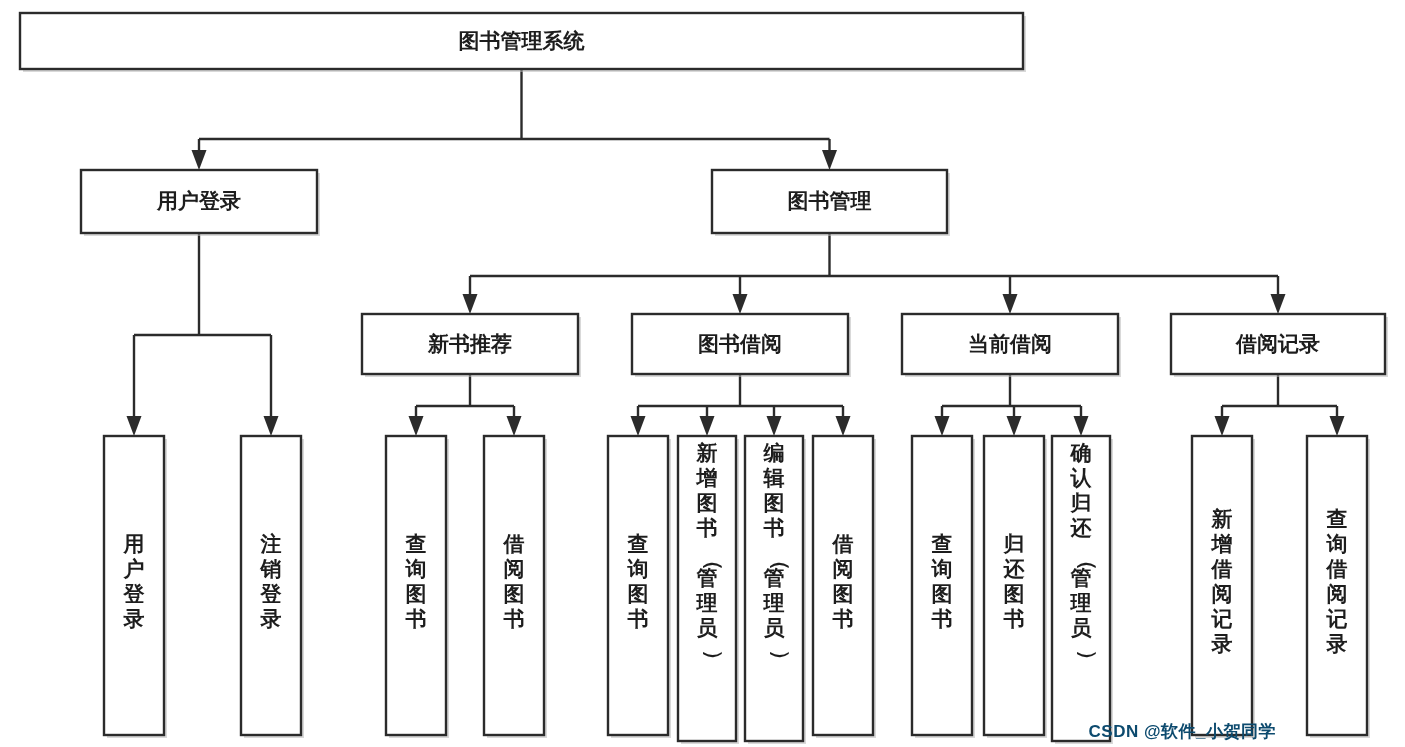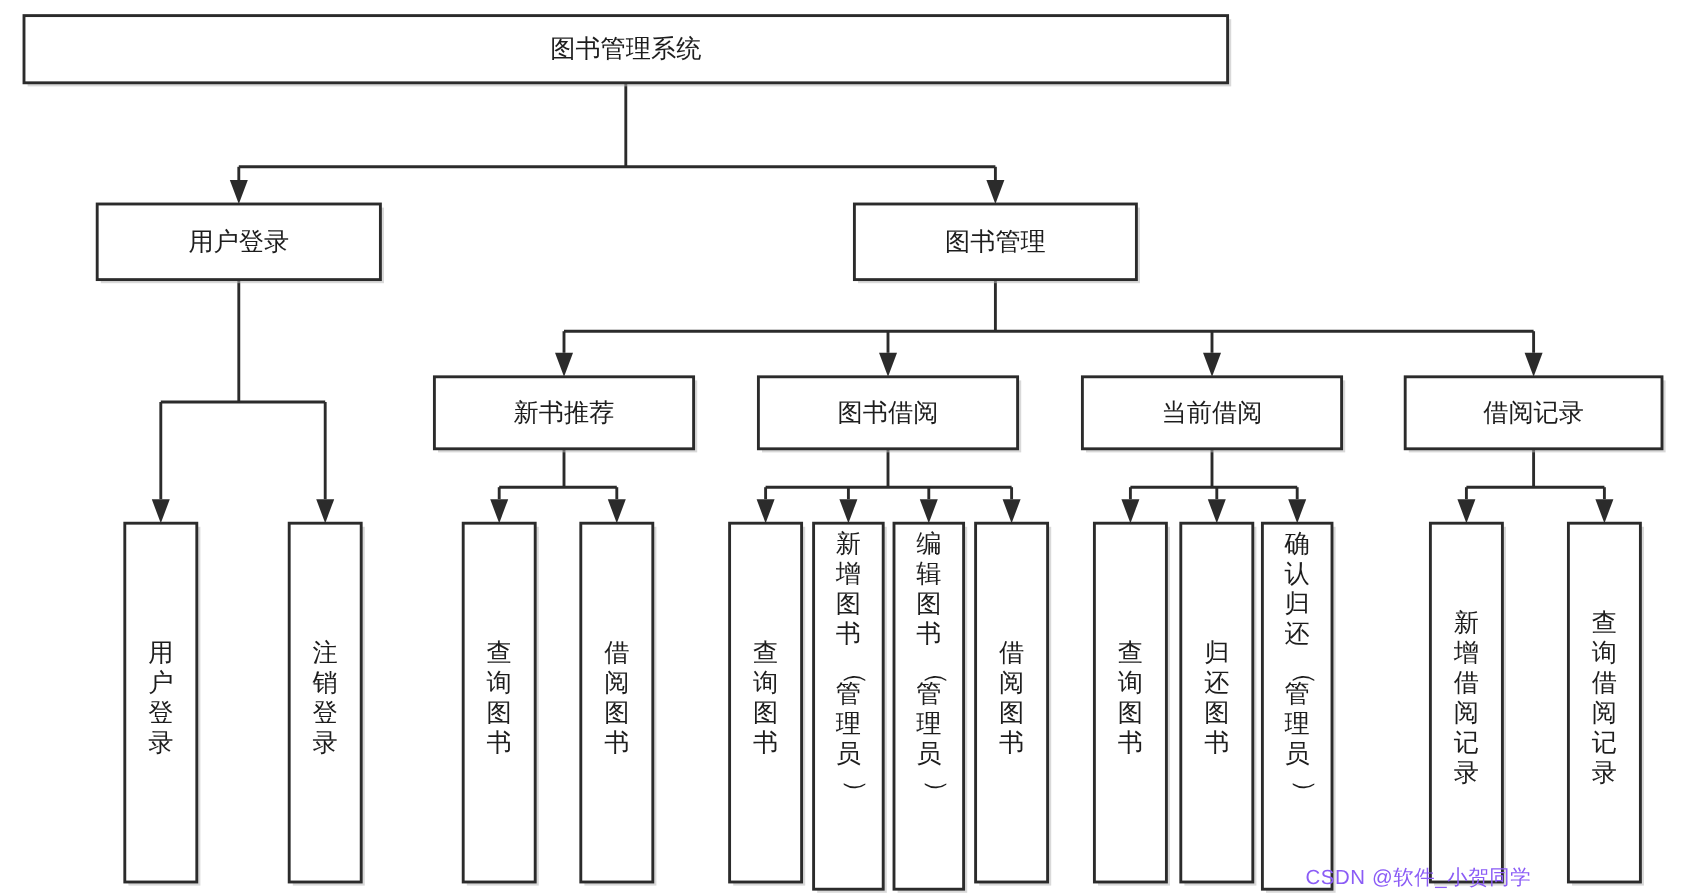--- a/index.html
+++ b/index.html
@@ -11,20 +11,21 @@
     width: 1405px;
     height: 747px;
     font-family: "Liberation Sans", "DejaVu Sans", sans-serif;
     overflow: hidden;
     position: relative;
   }
   #diagram-root {
     position: relative;
     width: 1284px;
     height: 747px;
+    font-weight: bold;
   }
   svg.diagram-canvas {
     position: absolute;
     top: 0;
     left: 0;
     width: 1405px;
     height: 747px;
     display: block;
   }
   .node-rect {
@@ -59,21 +60,21 @@
     font-size: 21px;
     fill: #1d1d1d;
     text-anchor: middle;
   }
   .watermark {
     position: absolute;
     right: 8px;
     bottom: 4px;
     font-family: "Liberation Sans", "DejaVu Sans", sans-serif;
     font-size: 17px;
-    color: #8b5cf6;
+    color: #0c4a6e;
     letter-spacing: 0.5px;
     white-space: nowrap;
     user-select: none;
   }
 </style>
 </head>
 <body>
 
 <div id="diagram-root">
   <svg class="diagram-canvas" viewBox="0 0 1405 747">

